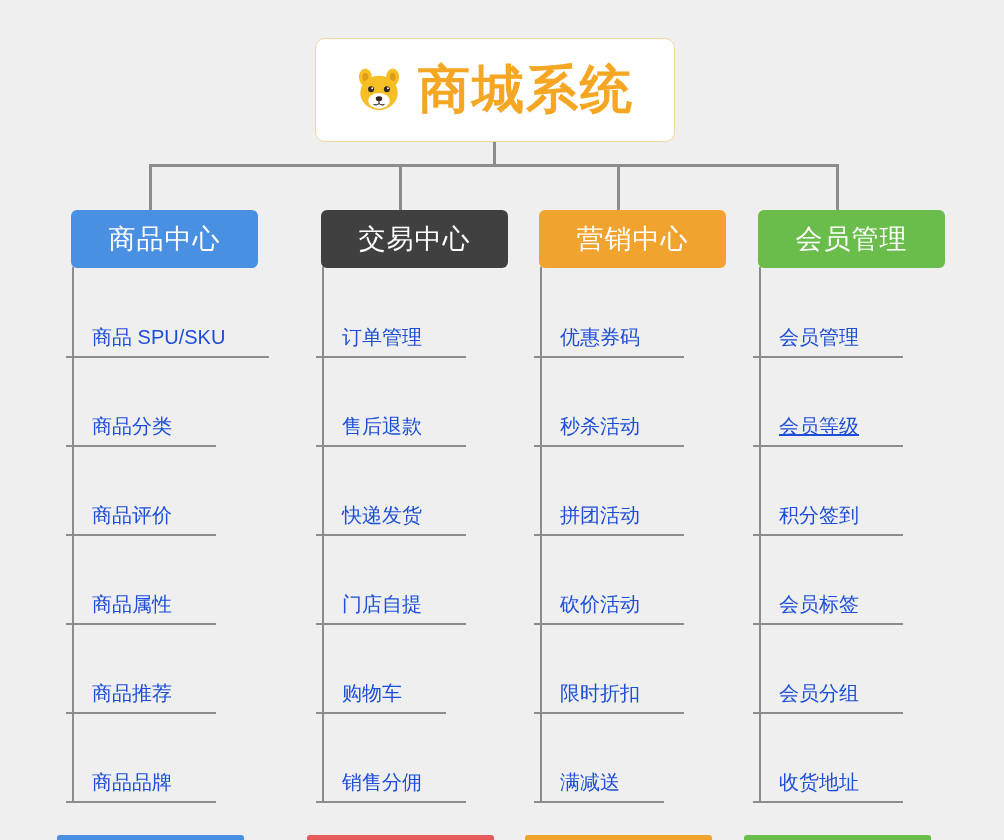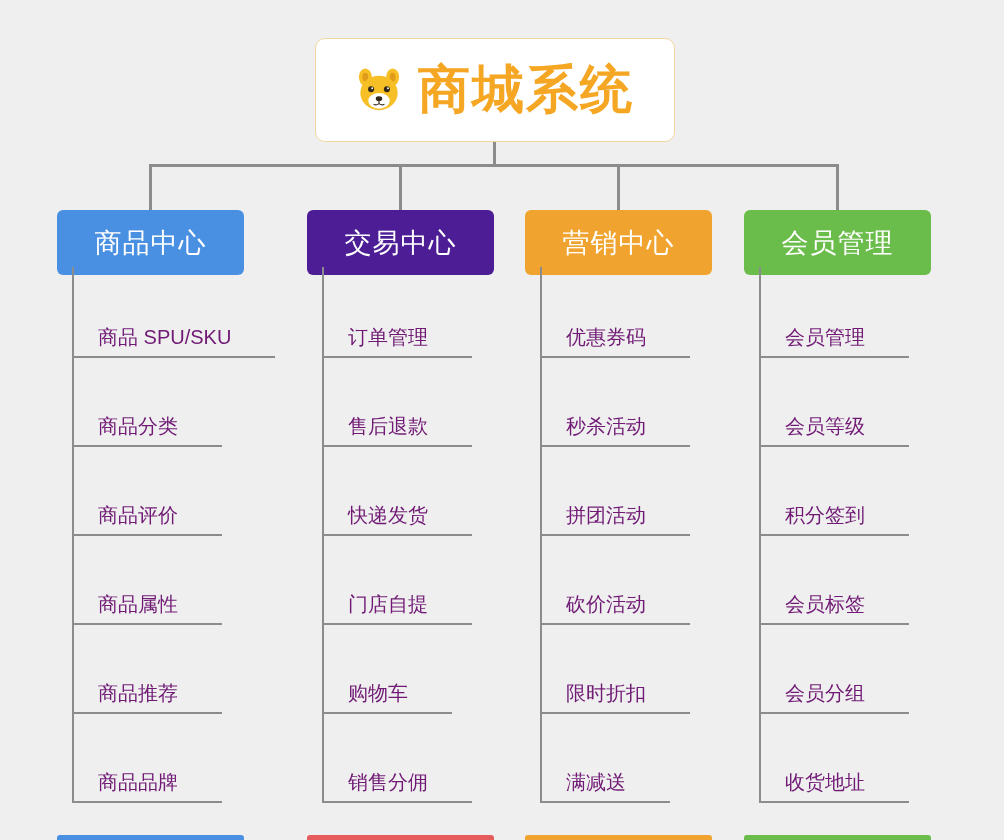--- a/index.html
+++ b/index.html
@@ -42,44 +42,44 @@
 
   
   .branch {
     position: absolute;
     top: 210px;
     width: 260px;
     height: 600px;
   }
   .branch-header {
     position: absolute;
-    left: 0; top: 0;
-    width: 187px; height: 65px;
+    left: 14px; top: 0;
+    width: 187px; height: 58px;
     border-radius: 6px;
     color: #ffffff;
     font-size: 27px;
     display: flex;
     align-items: center;
     justify-content: center;
     letter-spacing: 1px;
     cursor: default;
   }
   .branch-spine {
     position: absolute;
     left: 15px; top: 57px;
     width: 2px; height: 536px;
     background: var(--connector-color, #8c8c8c);
   }
   .leaf {
     position: absolute;
-    left: 15px;
+    left: 9px;
     padding: 0 44px 6px 26px;
     font-size: 20px;
     line-height: 26px;
-    color: #701a75;
+    color: #1d4ed8;
     border-bottom: 2px solid var(--connector-color, #9a9a9a);
     white-space: nowrap;
   }
 
   
   .sliver {
     position: absolute;
     top: 835px;
     width: 187px; height: 5px;
     border-radius: 3px 3px 0 0;
@@ -120,21 +120,21 @@
       <div class="branch-header" style="background: rgb(74, 144, 226);">商品中心</div>
       <div class="branch-spine"></div>
       <div class="leaf" style="top: 114px;">商品 SPU/SKU</div>
       <div class="leaf" style="top: 203px;">商品分类</div>
       <div class="leaf" style="top: 292px;">商品评价</div>
       <div class="leaf" style="top: 381px;">商品属性</div>
       <div class="leaf" style="top: 559px;">商品品牌</div>
       <div class="leaf" style="top: 470px;">商品推荐</div>
     </div>
     <div class="branch" style="left: 307px;">
-      <div class="branch-header" style="background: #4c1d95;">交易中心</div>
+      <div class="branch-header" style="background: #404040;">交易中心</div>
       <div class="branch-spine"></div>
       <div class="leaf" style="top: 114px;">订单管理</div>
       <div class="leaf" style="top: 203px;">售后退款</div>
       <div class="leaf" style="top: 292px;">快递发货</div>
       <div class="leaf" style="top: 381px;">门店自提</div>
       <div class="leaf" style="top: 470px;">购物车</div>
       <div class="leaf" style="top: 559px;">销售分佣</div>
     </div>
     <div class="branch" style="left: 525px;">
       <div class="branch-header" style="background: rgb(240, 164, 47);">营销中心</div>
@@ -143,21 +143,21 @@
       <div class="leaf" style="top: 203px;">秒杀活动</div>
       <div class="leaf" style="top: 292px;">拼团活动</div>
       <div class="leaf" style="top: 381px;">砍价活动</div>
       <div class="leaf" style="top: 470px;">限时折扣</div>
       <div class="leaf" style="top: 559px;">满减送</div>
     </div>
     <div class="branch" style="left: 744px;">
       <div class="branch-header" style="background: rgb(106, 189, 74);">会员管理</div>
       <div class="branch-spine"></div>
       <div class="leaf" style="top: 114px; text-align: right;">会员管理</div>
-      <div class="leaf" style="top: 203px;">会员等级</div>
+      <div class="leaf" style="top: 203px; text-decoration: underline;">会员等级</div>
       <div class="leaf" style="top: 292px;">积分签到</div>
       <div class="leaf" style="top: 381px;">会员标签</div>
       <div class="leaf" style="top: 470px;">会员分组</div>
       <div class="leaf" style="top: 559px;">收货地址</div>
     </div>
   </div>
 
 <div id="slivers">
     <div class="sliver" style="left: 57px; background: rgb(74, 144, 226);"></div>
     <div class="sliver" style="left: 307px; background: rgb(230, 92, 92);"></div>

